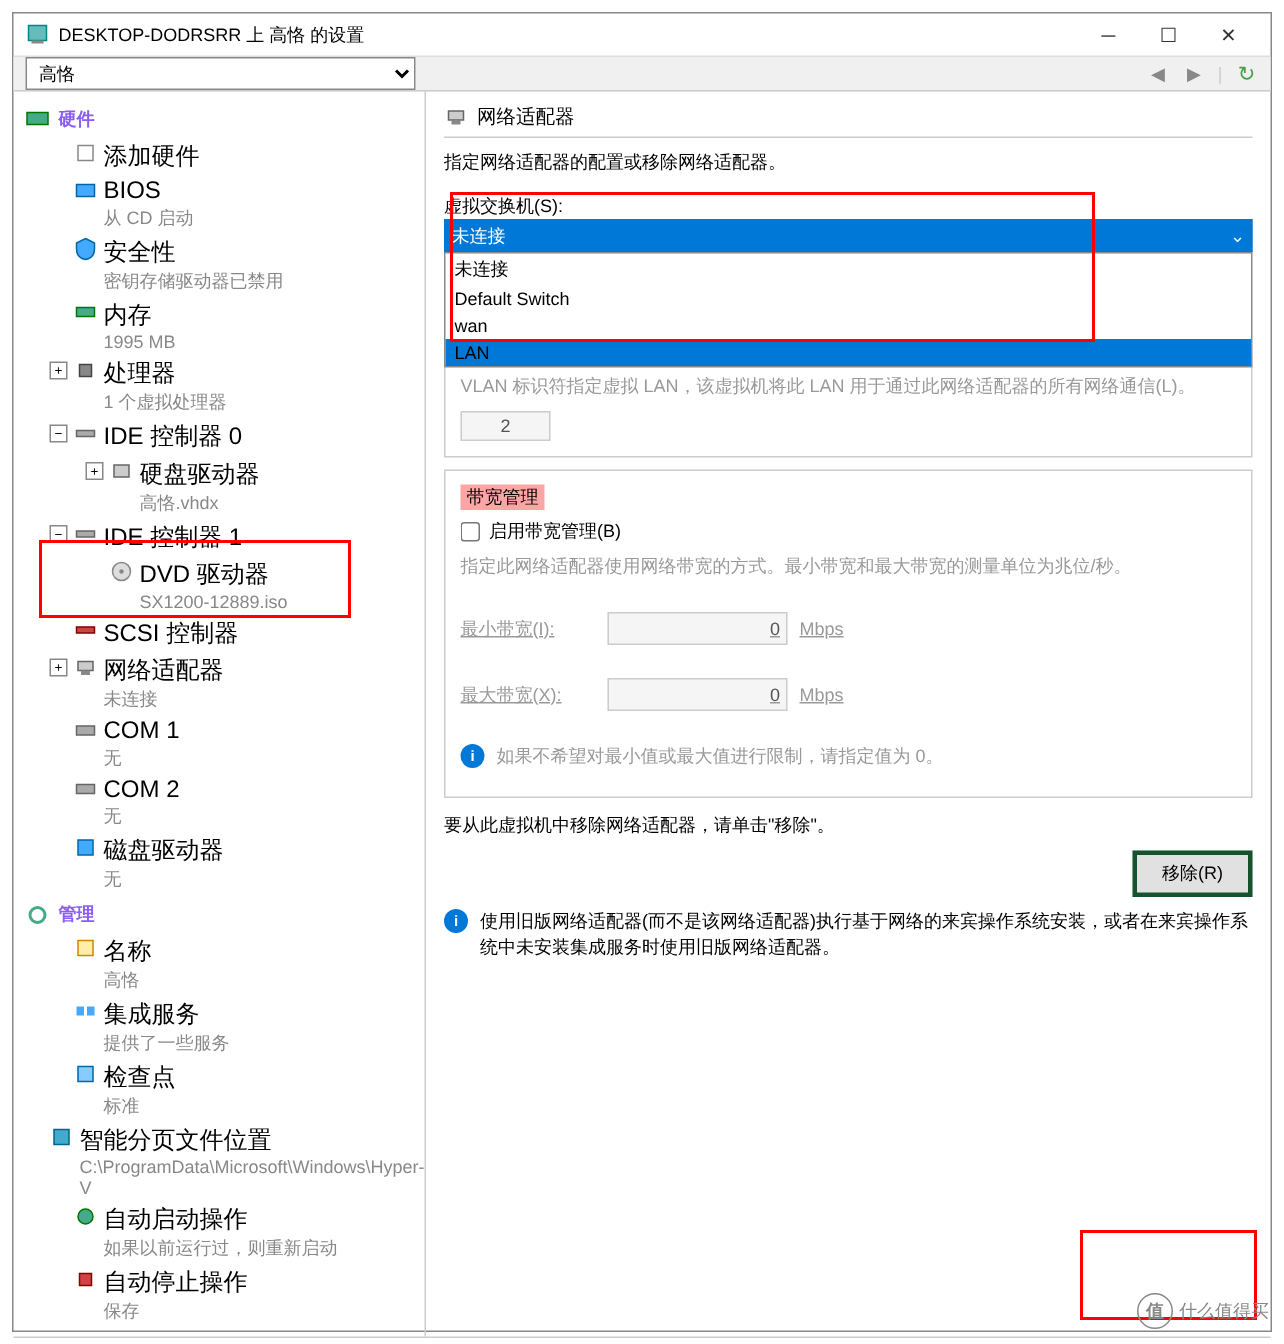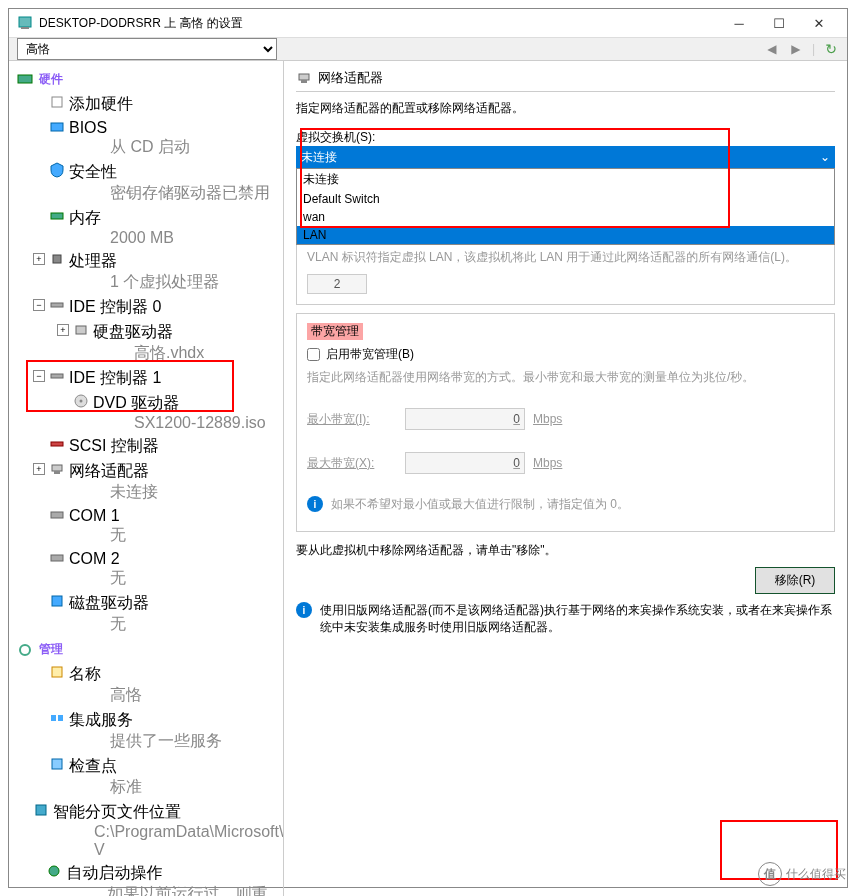--- a/index.html
+++ b/index.html
@@ -17,21 +17,21 @@
 .main { flex: 1; display: flex; }
 .left-panel { width: 275px; border-right: 1px solid #ccc; overflow: auto; padding: 6px 0; }
 .section-header { display: flex; align-items: center; padding: 4px 8px; font-weight: bold; color: #8b5cf6; font-size: 13px; }
 .section-header .hw-icon { width: 16px; height: 16px; margin-right: 6px; }
 .tree-item { padding: 2px 8px 2px 24px; display: flex; align-items: flex-start; }
 .tree-item .expand { width: 12px; height: 12px; border: 1px solid #888; display: inline-flex; align-items: center; justify-content: center; font-size: 9px; margin-right: 4px; margin-top: 2px; background: #fff; }
 .tree-item .no-expand { width: 16px; display: inline-block; }
 .tree-item .item-icon { width: 16px; height: 16px; margin-right: 4px; flex-shrink: 0; display: inline-flex; }
 .tree-item .item-content { display: flex; flex-direction: column; }
 .tree-item .item-label { font-size: 16px; color: #000; }
-.tree-item .item-sub { font-size: 16px; color: #888; margin-left: 41px; }
+.tree-item .item-sub { font-size: 12px; color: #888; }
 .tree-item.sub { padding-left: 48px; }
 .right-panel { flex: 1; display: flex; flex-direction: column; padding: 8px 12px; }
 .right-header { display: flex; align-items: center; border-bottom: 1px solid #ccc; padding-bottom: 4px; margin-bottom: 8px; }
 .right-header .icon { width: 16px; height: 16px; margin-right: 6px; }
 .right-header .title { font-size: 13px; }
 .desc { font-size: 12px; margin-bottom: 8px; }
 .combo-wrap { position: relative; }
 .combo { width: 100%; height: 22px; border: 1px solid #0078d7; background: #0078d7; color: #fff; padding: 0 4px; display: flex; align-items: center; justify-content: space-between; }
 .combo-list { position: absolute; top: 22px; left: 0; right: 0; border: 1px solid #888; background: #fff; z-index: 10; }
 .combo-item { padding: 2px 6px; font-size: 12px; }
@@ -39,21 +39,21 @@
 .group { border: 1px solid #ccc; padding: 10px; margin-top: 8px; }
 .group.disabled { color: #999; }
 .group-title { margin-top: -16px; background: #fca5a5; display: inline-block; padding: 0 4px; font-size: 12px; }
 .checkbox-row { display: flex; align-items: center; margin: 6px 0; }
 .checkbox-row input { margin-right: 6px; }
 .form-row { display: flex; align-items: center; margin: 22px 0; gap: 8px; text-decoration: underline; }
 .form-row label { width: 90px; }
 .form-row input[type=text] { width: 120px; text-align: right; padding: 2px 4px; border: 1px solid #ccc; background: #f5f5f5; height: 22px; }
 .info-row { display: flex; align-items: flex-start; margin: 8px 0; gap: 8px; }
 .info-icon { width: 16px; height: 16px; flex-shrink: 0; background: #0078d7; border-radius: 50%; color: #fff; display: flex; align-items: center; justify-content: center; font-size: 10px; font-weight: bold; }
-.btn { border: 1px solid #14532d; background: #e1e1e1; padding: 4px 14px; font-size: 12px; min-width: 80px; }
+.btn { border: 3px solid #14532d; background: #e1e1e1; padding: 4px 14px; font-size: 12px; min-width: 80px; }
 .btn.primary { border: 2px solid #0078d7; }
 .btn:disabled { color: #999; }
 .footer { border-top: 1px solid #ccc; padding: 10px; display: flex; justify-content: flex-end; gap: 10px; }
 .red-box { position: absolute; border: 2px solid red; pointer-events: none; z-index: 100; }
 .watermark { position: absolute; right: 10px; bottom: 10px; color: #888; display: flex; align-items: center; gap: 4px; z-index: 200; }
 .watermark .logo { width: 24px; height: 24px; border-radius: 50%; border: 1px solid #888; display: flex; align-items: center; justify-content: center; font-size: 12px; font-weight: bold; }
 svg { width: 100%; height: 100%; }
 </style>
 </head>
 <body>
@@ -128,21 +128,21 @@
         </div>
       <div class="tree-item">
           <span class="no-expand"></span>
           <span class="item-icon">
             <svg viewBox="0 0 16 16">
               <rect x="2" y="5" width="12" height="6" fill="#4a8" stroke="#070"></rect>
             </svg>
           </span>
           <div class="item-content">
             <span class="item-label">内存</span>
-            <span class="item-sub">2000 MB</span>
+            <span class="item-sub">1995 MB</span>
           </div>
         </div>
       <div class="tree-item">
           <span class="expand">+</span>
           <span class="item-icon">
             <svg viewBox="0 0 16 16">
               <rect x="4" y="4" width="8" height="8" fill="#888" stroke="#444"></rect>
             </svg>
           </span>
           <div class="item-content">

